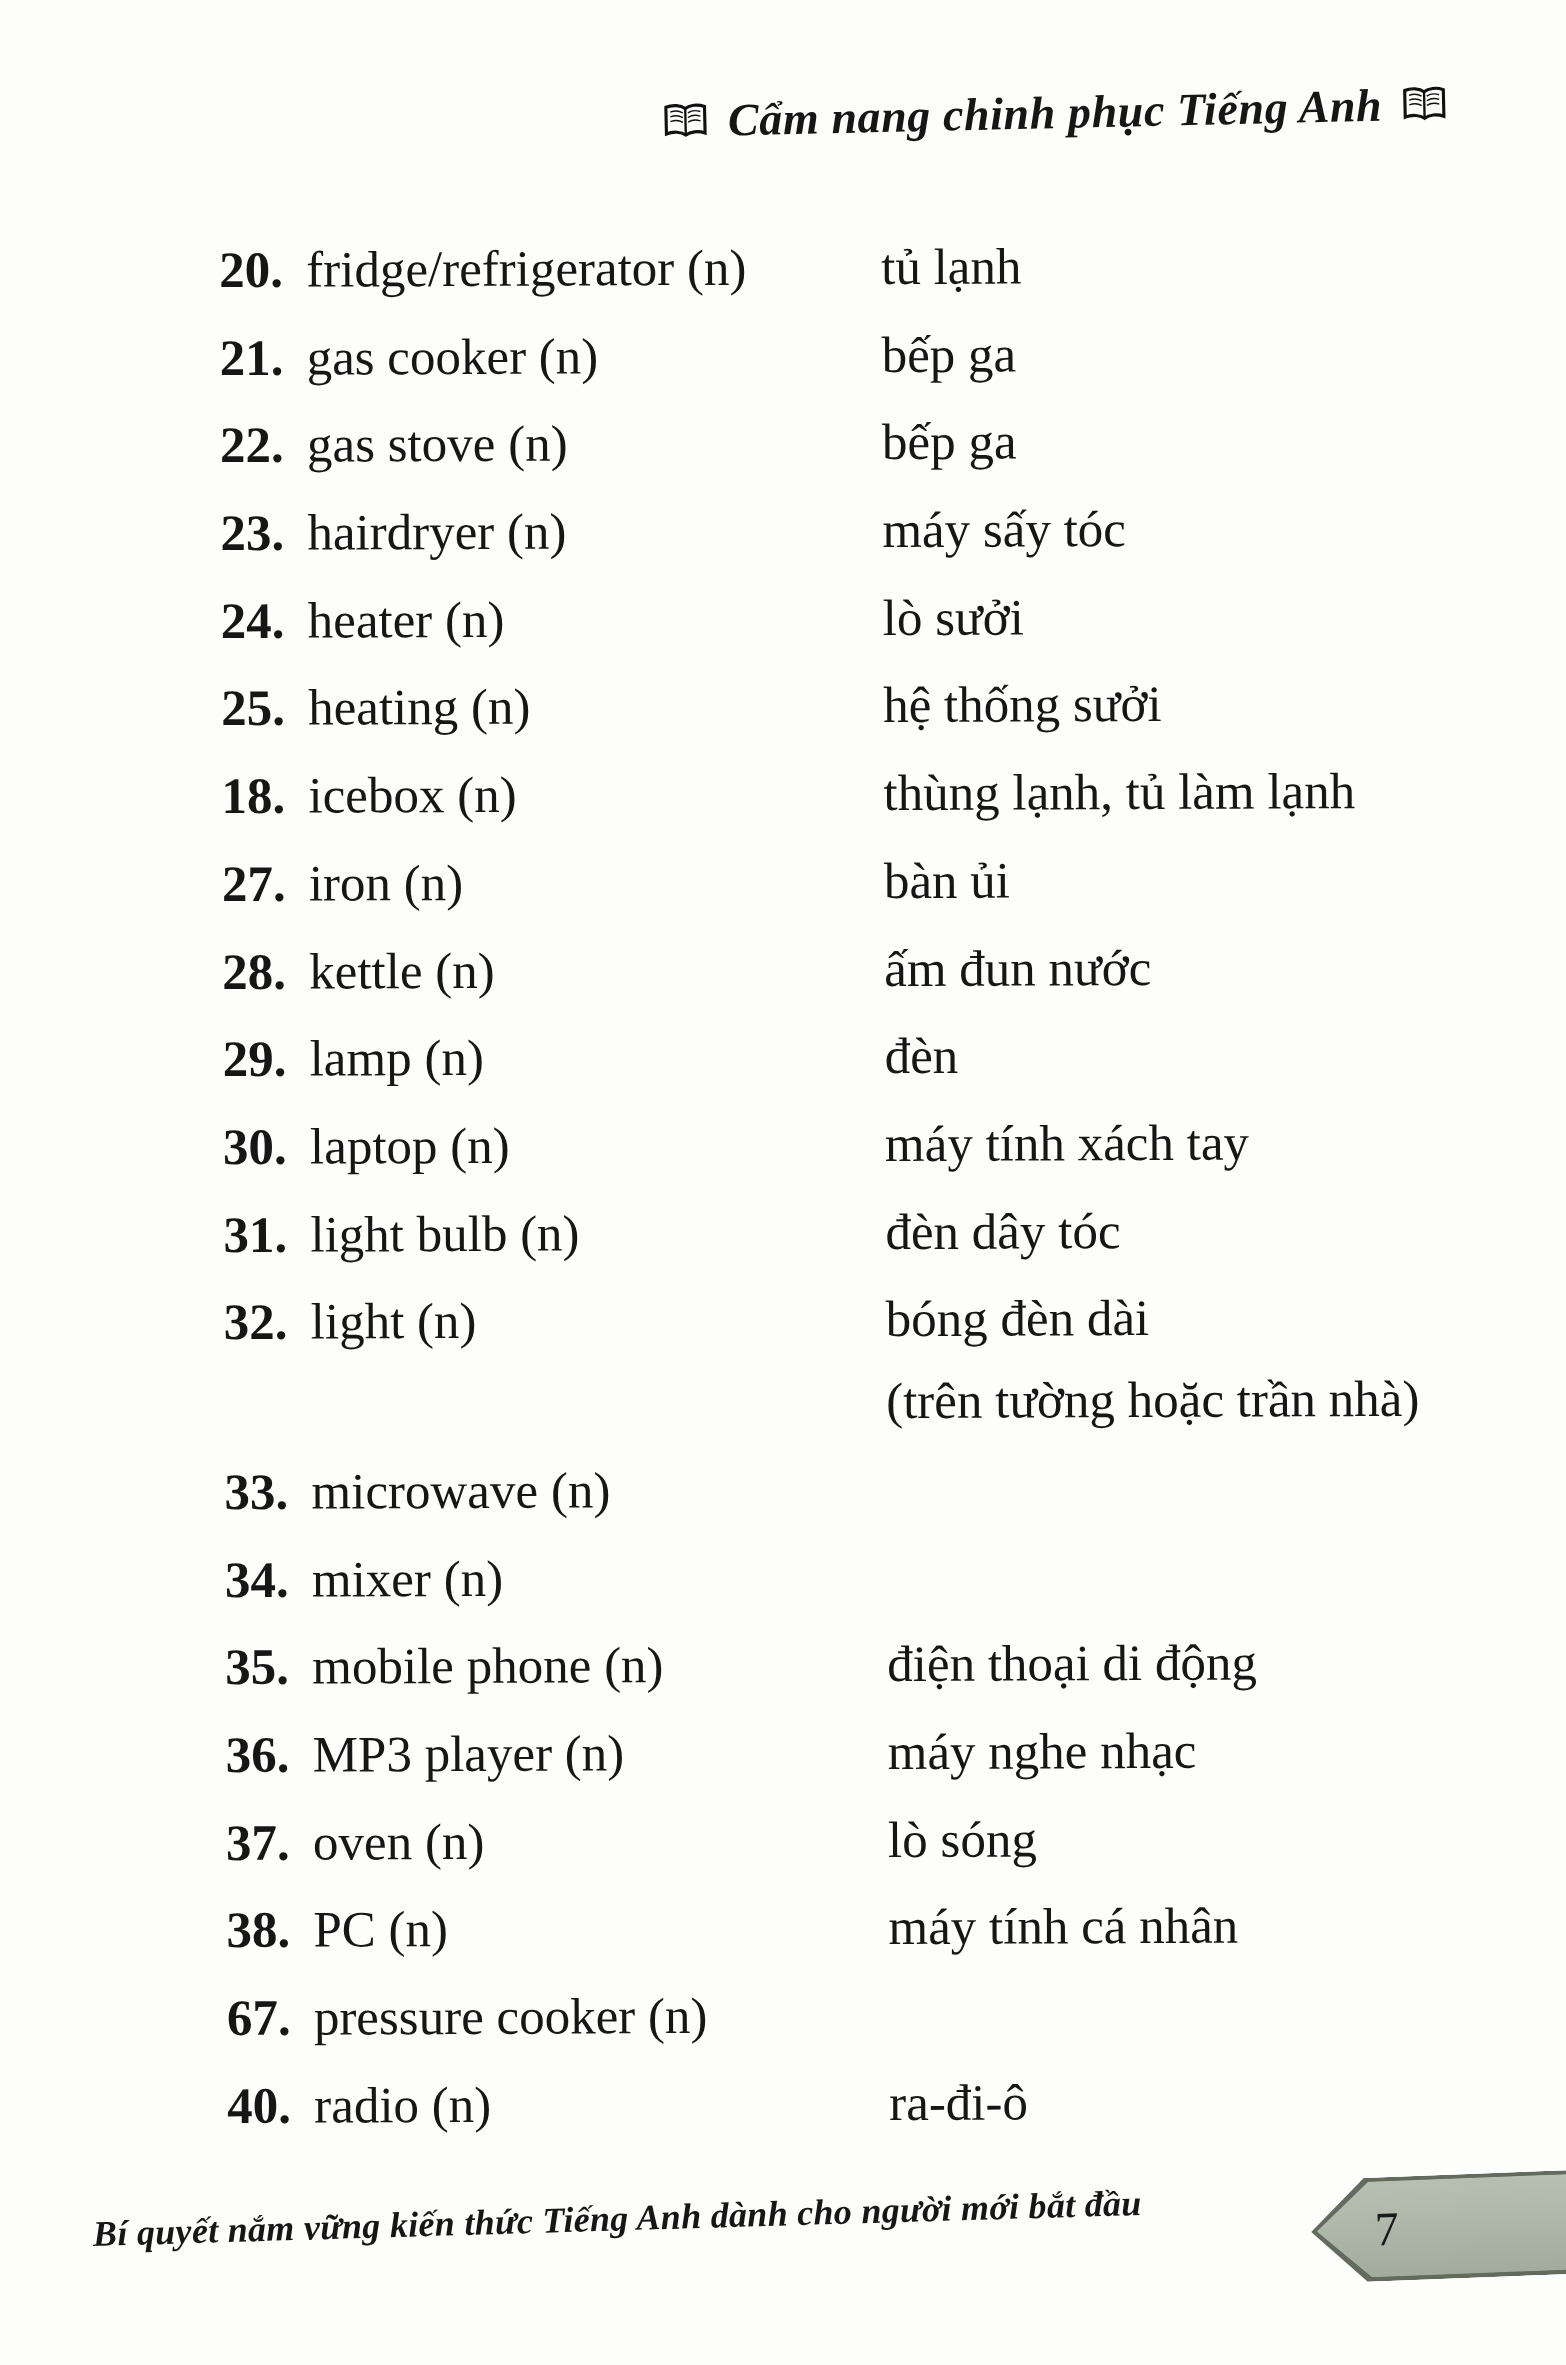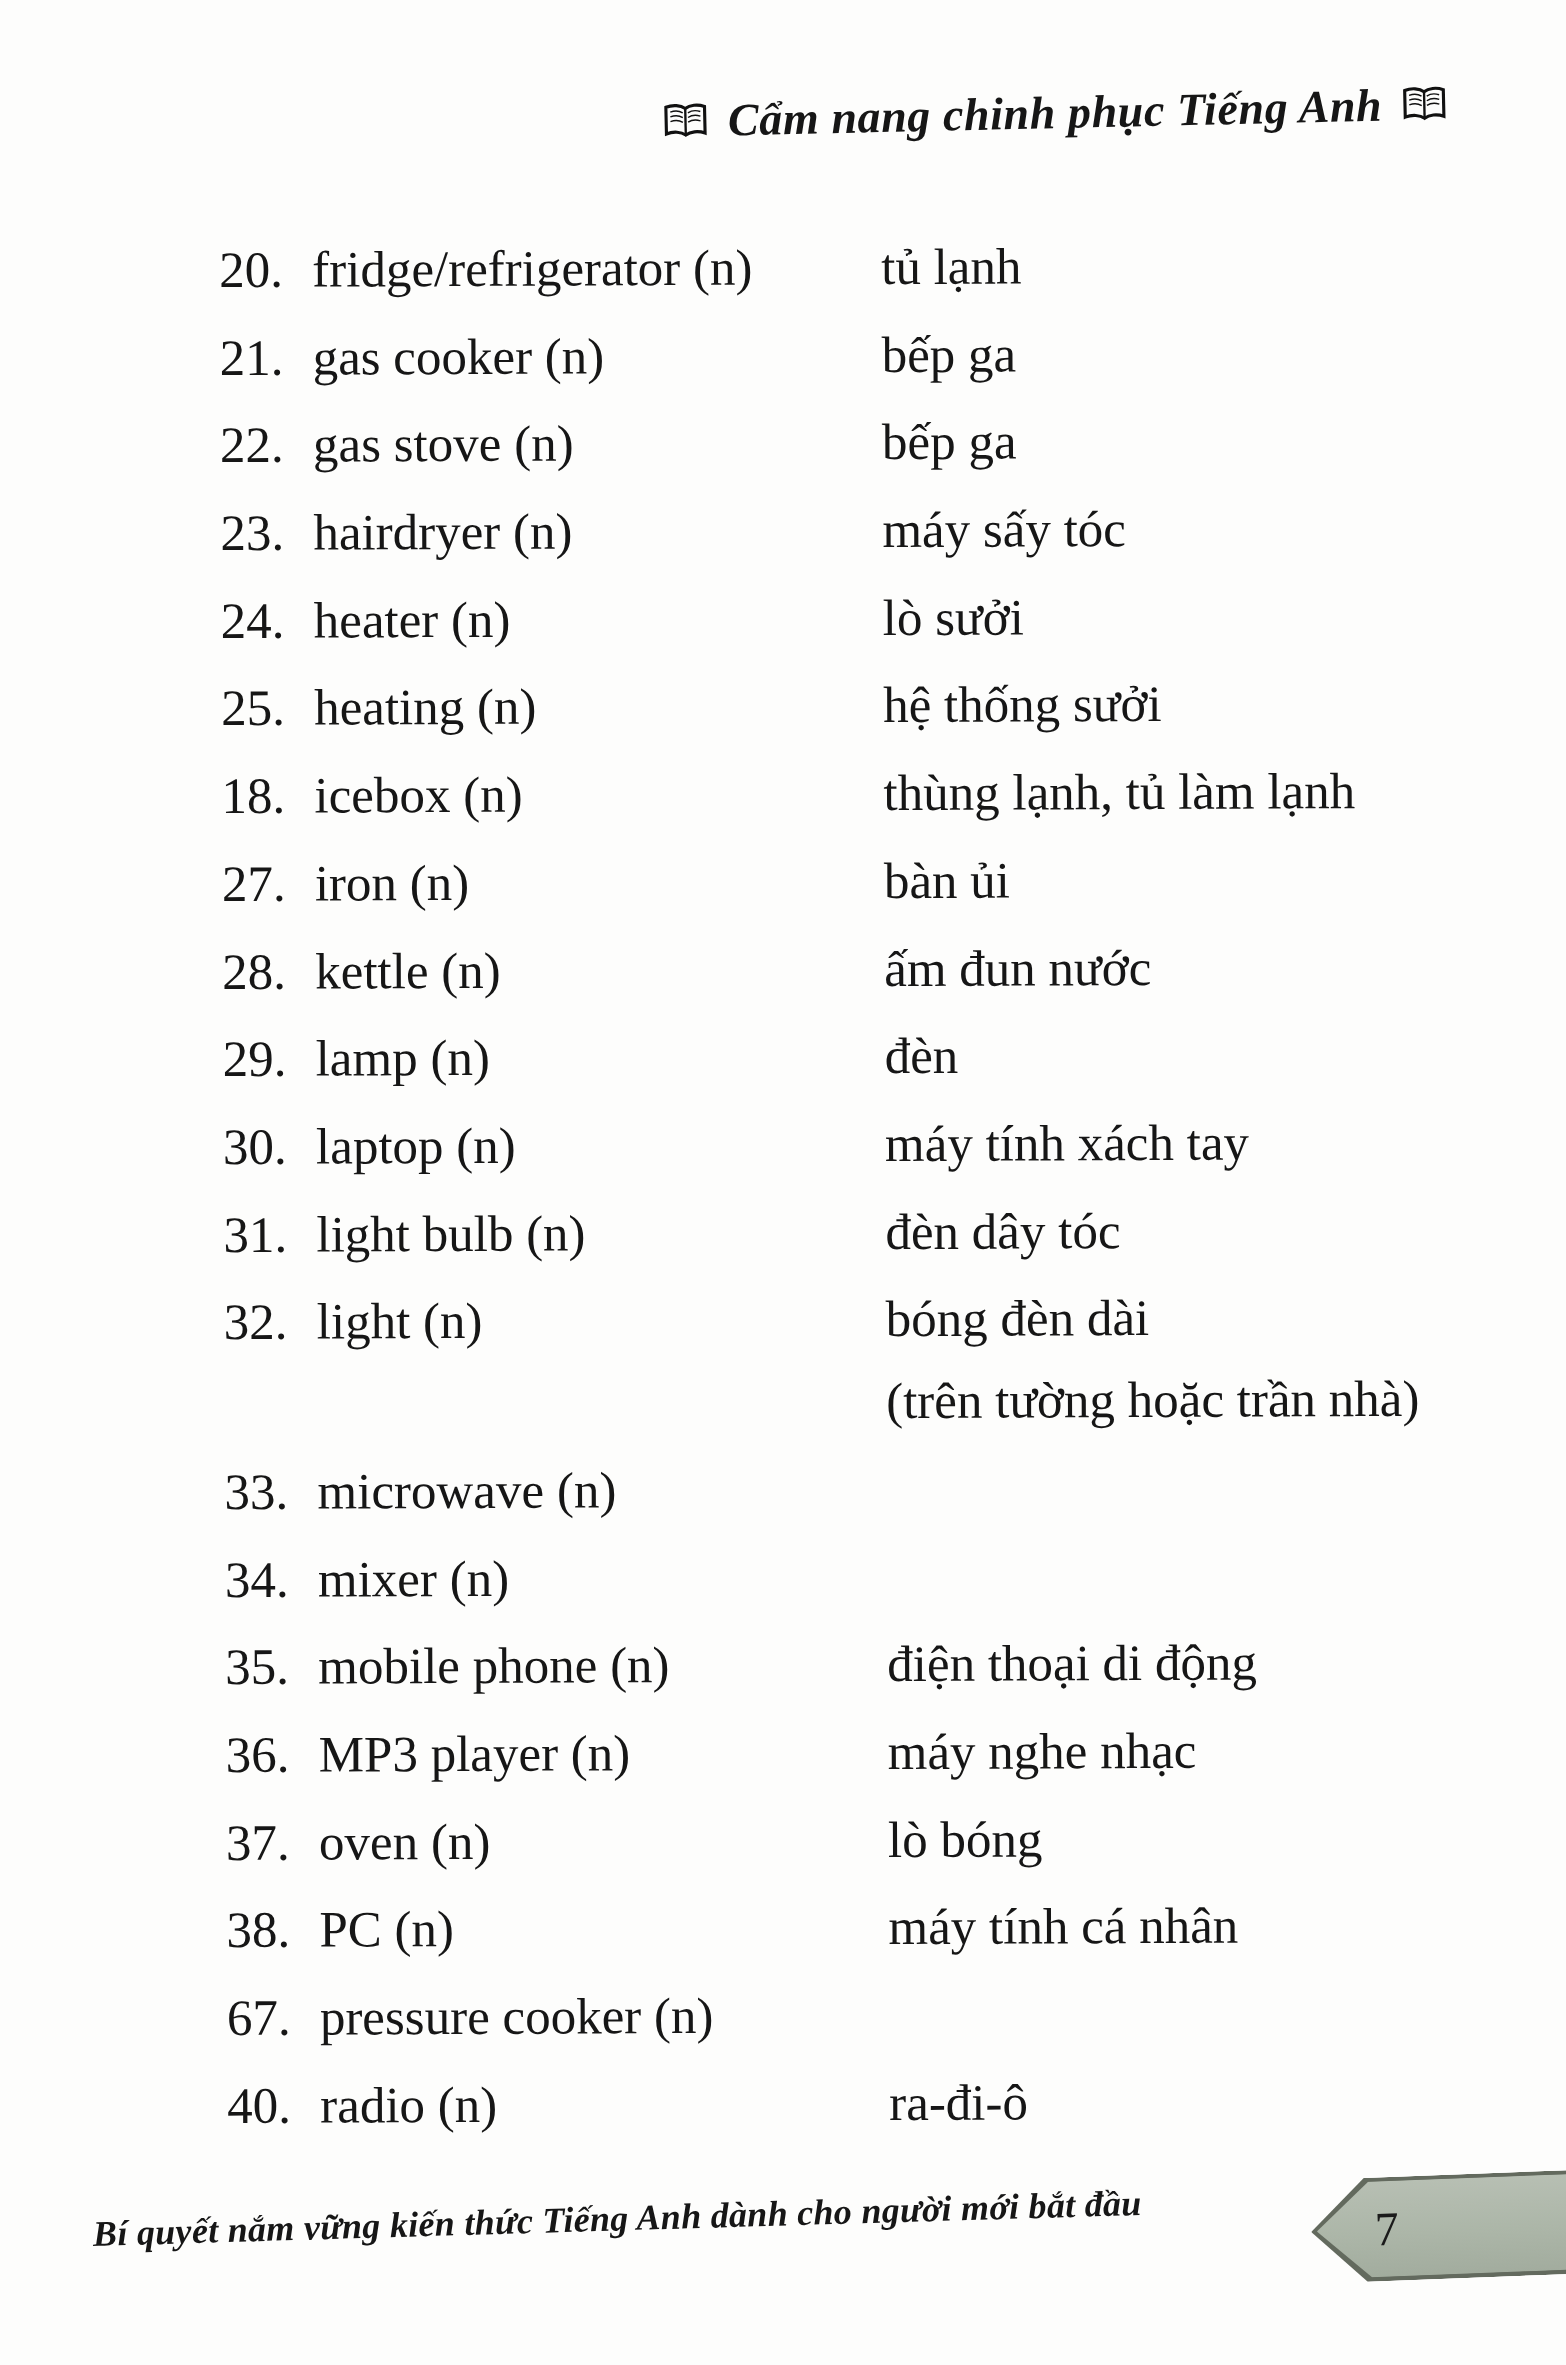--- a/index.html
+++ b/index.html
@@ -51,21 +51,21 @@
     transform-origin: left top;
   }
   .row { display: flex; align-items: flex-start; }
   .en {
     width: 662px;
     font-size: 51px;
     line-height: 82px;
     white-space: nowrap;
     flex: 0 0 auto;
   }
-  .en .num { display: inline-block; min-width: 66px; margin-right: 27px; }
+  .en .num { display: inline-block; min-width: 66px; margin-right: 21px; font-weight: bold; }
   .vn {
     font-size: 51px;
     line-height: 82px;
     white-space: nowrap;
   }
 
   
   .footer-tagline {
     position: absolute;
     left: 93px;
@@ -222,21 +222,21 @@
       </div>
       <div class="row">
         <div class="en"><span class="num">36.</span><span class="term">MP3 player (n)</span></div>
         <div class="vn">
           <div>máy nghe nhạc</div>
         </div>
       </div>
       <div class="row">
         <div class="en"><span class="num">37.</span><span class="term">oven (n)</span></div>
         <div class="vn">
-          <div>lò bóng</div>
+          <div>lò sóng</div>
         </div>
       </div>
       <div class="row">
         <div class="en"><span class="num">38.</span><span class="term">PC (n)</span></div>
         <div class="vn">
           <div>máy tính cá nhân</div>
         </div>
       </div>
       <div class="row">
         <div class="en"><span class="num">67.</span><span class="term">pressure cooker (n)</span></div>

